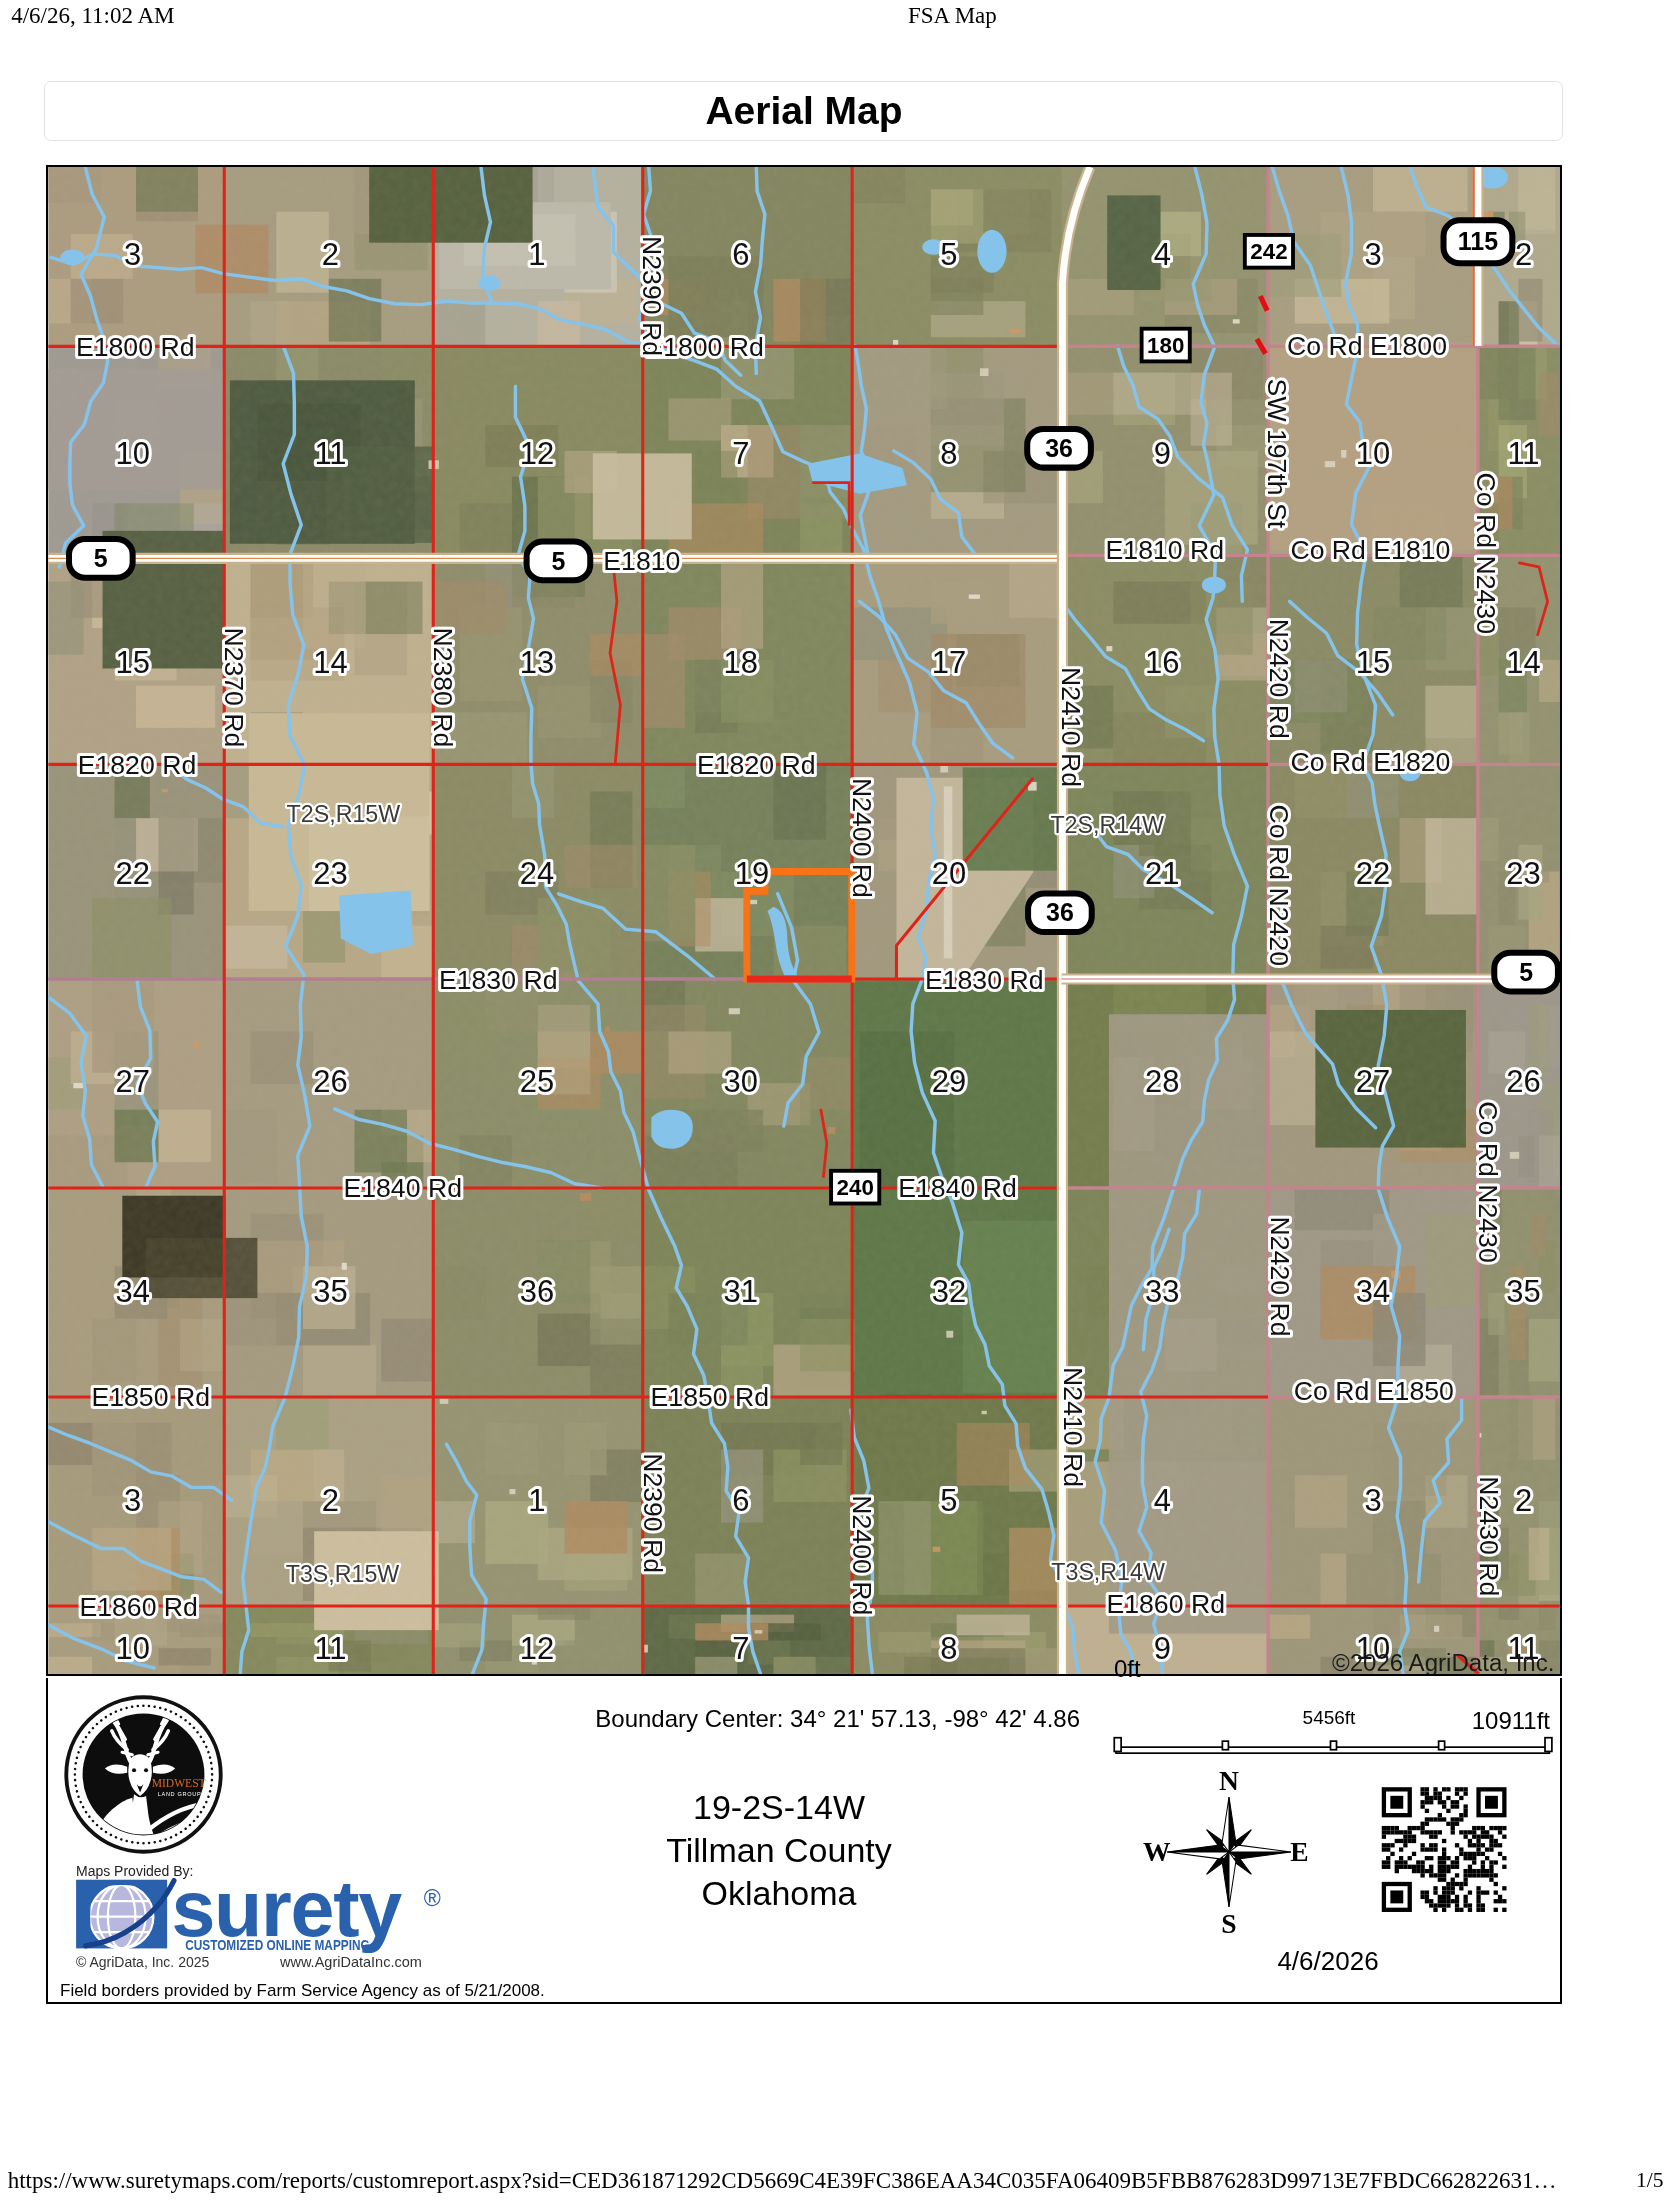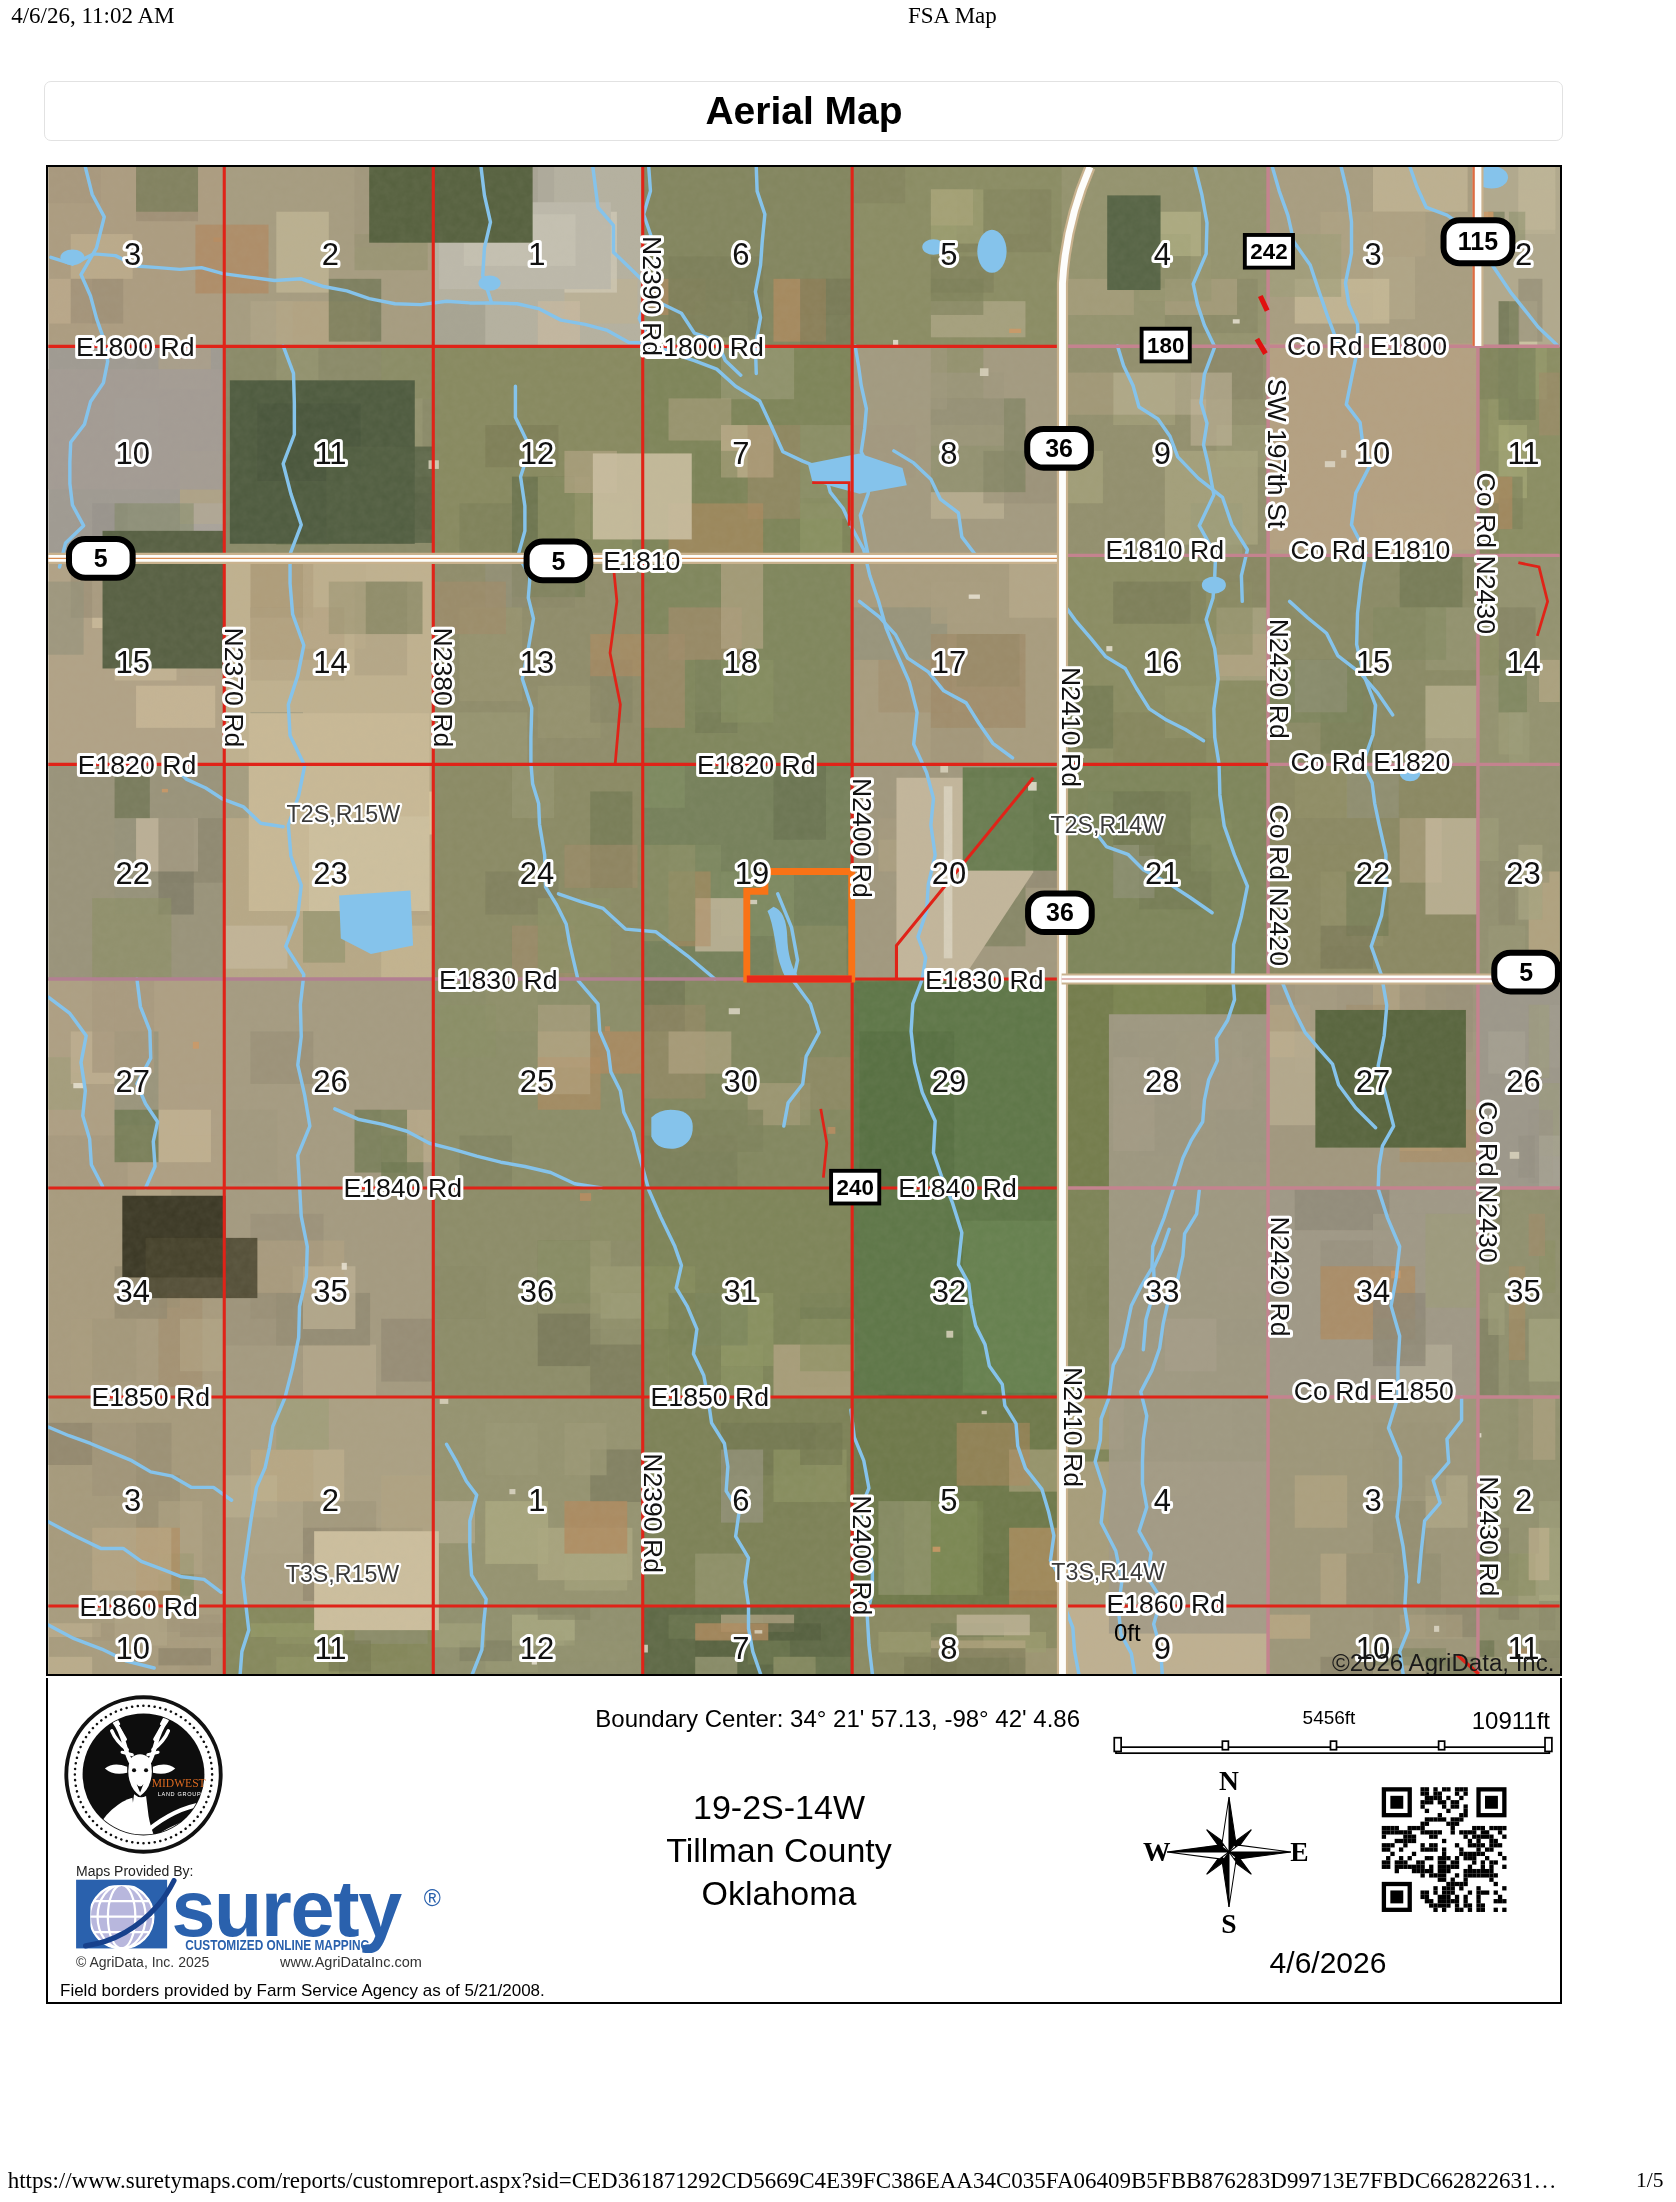--- a/index.html
+++ b/index.html
@@ -1101,21 +1101,21 @@
 <div id="agc" class="abs" style="left:76px; top:1954px; font-size:14px; color:#333;">© AgriData, Inc. 2025</div>
 
 <div id="agw" class="abs" style="left:280px; top:1954px; font-size:14.5px; color:#333;">www.AgriDataInc.com</div>
 
 <div id="fld" class="abs" style="left:60px; top:1981px; font-size:17px; color:#000;">Field borders provided by Farm Service Agency as of 5/21/2008.</div>
 
 <div class="abs" style="left:478px; top:1705px; width:602px; text-align:right;"><span id="bc" style="font-size:24px; color:#000;">Boundary Center: 34° 21' 57.13, -98° 42' 4.86</span></div>
 
 <div class="abs" style="left:478px; top:1786px; width:602px; text-align:center; font-size:34px; font-weight:normal; color:#000; line-height:43px;">19-2S-14W<br>Tillman County<br>Oklahoma</div>
 
-<div class="abs" style="left:1114px; top:1619px; font-size:24px;">0ft</div>
+<div class="abs" style="left:1114px; top:1655px; font-size:24px;">0ft</div>
 <div class="abs" style="left:1273px; top:1707px; width:112px; text-align:center; font-size:19px;">5456ft</div>
 <div class="abs" style="left:1443px; top:1707px; width:107px; text-align:right; font-size:24px;">10911ft</div>
 
 <svg class="abs" style="left:1112px; top:1736px;" width="443" height="20.6" viewBox="0 0 515 24">
 <rect x="4" y="13" width="505" height="7" fill="#fff" stroke="#000" stroke-width="2"></rect>
 <rect x="2" y="2" width="8" height="16" fill="#fff" stroke="#000" stroke-width="2"></rect>
 <rect x="128" y="6" width="7" height="10" fill="#fff" stroke="#000" stroke-width="2"></rect>
 <rect x="254" y="6" width="7" height="10" fill="#fff" stroke="#000" stroke-width="2"></rect>
 <rect x="380" y="6" width="7" height="10" fill="#fff" stroke="#000" stroke-width="2"></rect>
 <rect x="504" y="2" width="8" height="16" fill="#fff" stroke="#000" stroke-width="2"></rect>
@@ -1441,18 +1441,18 @@
 <rect x="1676" y="2217" width="5" height="5" fill="#000"></rect>
 <rect x="1691" y="2217" width="5" height="5" fill="#000"></rect>
 <rect x="1696" y="2217" width="5" height="5" fill="#000"></rect>
 <rect x="1706" y="2217" width="5" height="5" fill="#000"></rect>
 <rect x="1716" y="2217" width="5" height="5" fill="#000"></rect>
 <rect x="1721" y="2217" width="5" height="5" fill="#000"></rect>
 <rect x="1736" y="2217" width="5" height="5" fill="#000"></rect>
 <rect x="1746" y="2217" width="5" height="5" fill="#000"></rect>
 </svg>
 
-<div class="abs" style="left:1203px; top:1946px; width:250px; text-align:center;"><span id="dt" style="font-size:30px;">4/6/2026</span></div>
+<div class="abs" style="left:1203px; top:1946px; width:250px; text-align:center;"><span id="dt" style="font-size:26px;">4/6/2026</span></div>
 
 <div class="abs" style="left:7.7px; top:2168px;"><span id="url" style="font-family:'Liberation Serif',serif; font-size:23px; color:#000;">https://www.suretymaps.com/reports/customreport.aspx?sid=CED361871292CD5669C4E39FC386EAA34C035FA06409B5FBB876283D99713E7FBDC662822631…</span></div>
 
 <div class="abs" style="left:1636px; top:2168px; font-family:'Liberation Serif',serif; font-size:21.5px; color:#000;">1/5</div>
 
 
 </body></html>

